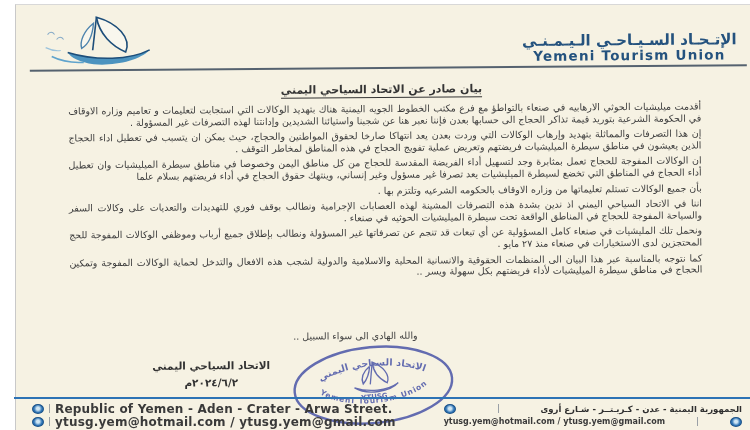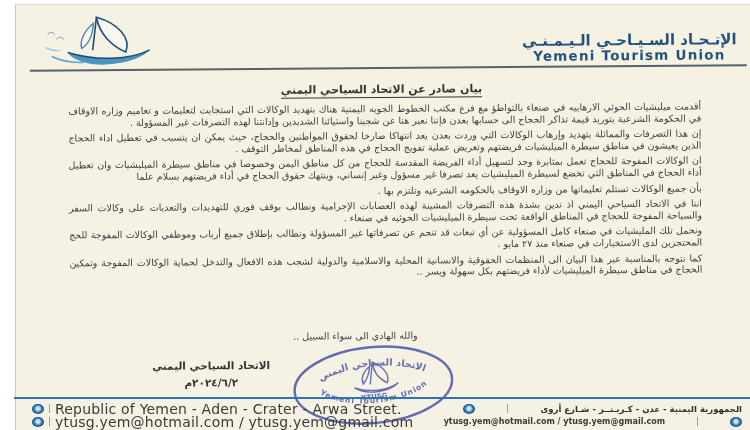--- a/index.html
+++ b/index.html
@@ -58,23 +58,23 @@
   }
   
   .footer{position:absolute;left:14px;right:0;top:397px;}
   .footer-line{height:2px;background:#2d73b5;}
   .footer-cols{
     display:flex;justify-content:space-between;
     padding:3px 8px 2px 18px;border-bottom:1px solid #c4c4c4;
     background:transparent;
   }
   .f-row{display:flex;align-items:center;gap:5px;height:13px;}
-  .f-en{color:#3a3a3a;font-size:14px;font-weight:normal;letter-spacing:.2px;}
+  .f-en{color:#3a3a3a;font-size:12px;font-weight:bold;letter-spacing:.2px;}
   .f-ar{color:#2f2f2f;}
-  .f-ar .f-row{justify-content:flex-end;gap:32px;}
+  .f-ar .f-row{justify-content:space-between;gap:32px;}
   .ar-text{direction:rtl;font-size:8.5px;font-weight:bold;}
   .em-text{font-size:8px;font-weight:bold;color:#3a3a3a;}
   .dot{
     width:10px;height:8px;border-radius:50%;
     background:radial-gradient(circle at 50% 45%, #cfe6f4 0 22%, #2d73b5 60%);
     border:1px solid #1c5288;flex:none;
   }
   .sep{width:1px;height:9px;background:#9aa0a6;flex:none;}
 </style>
 </head>

